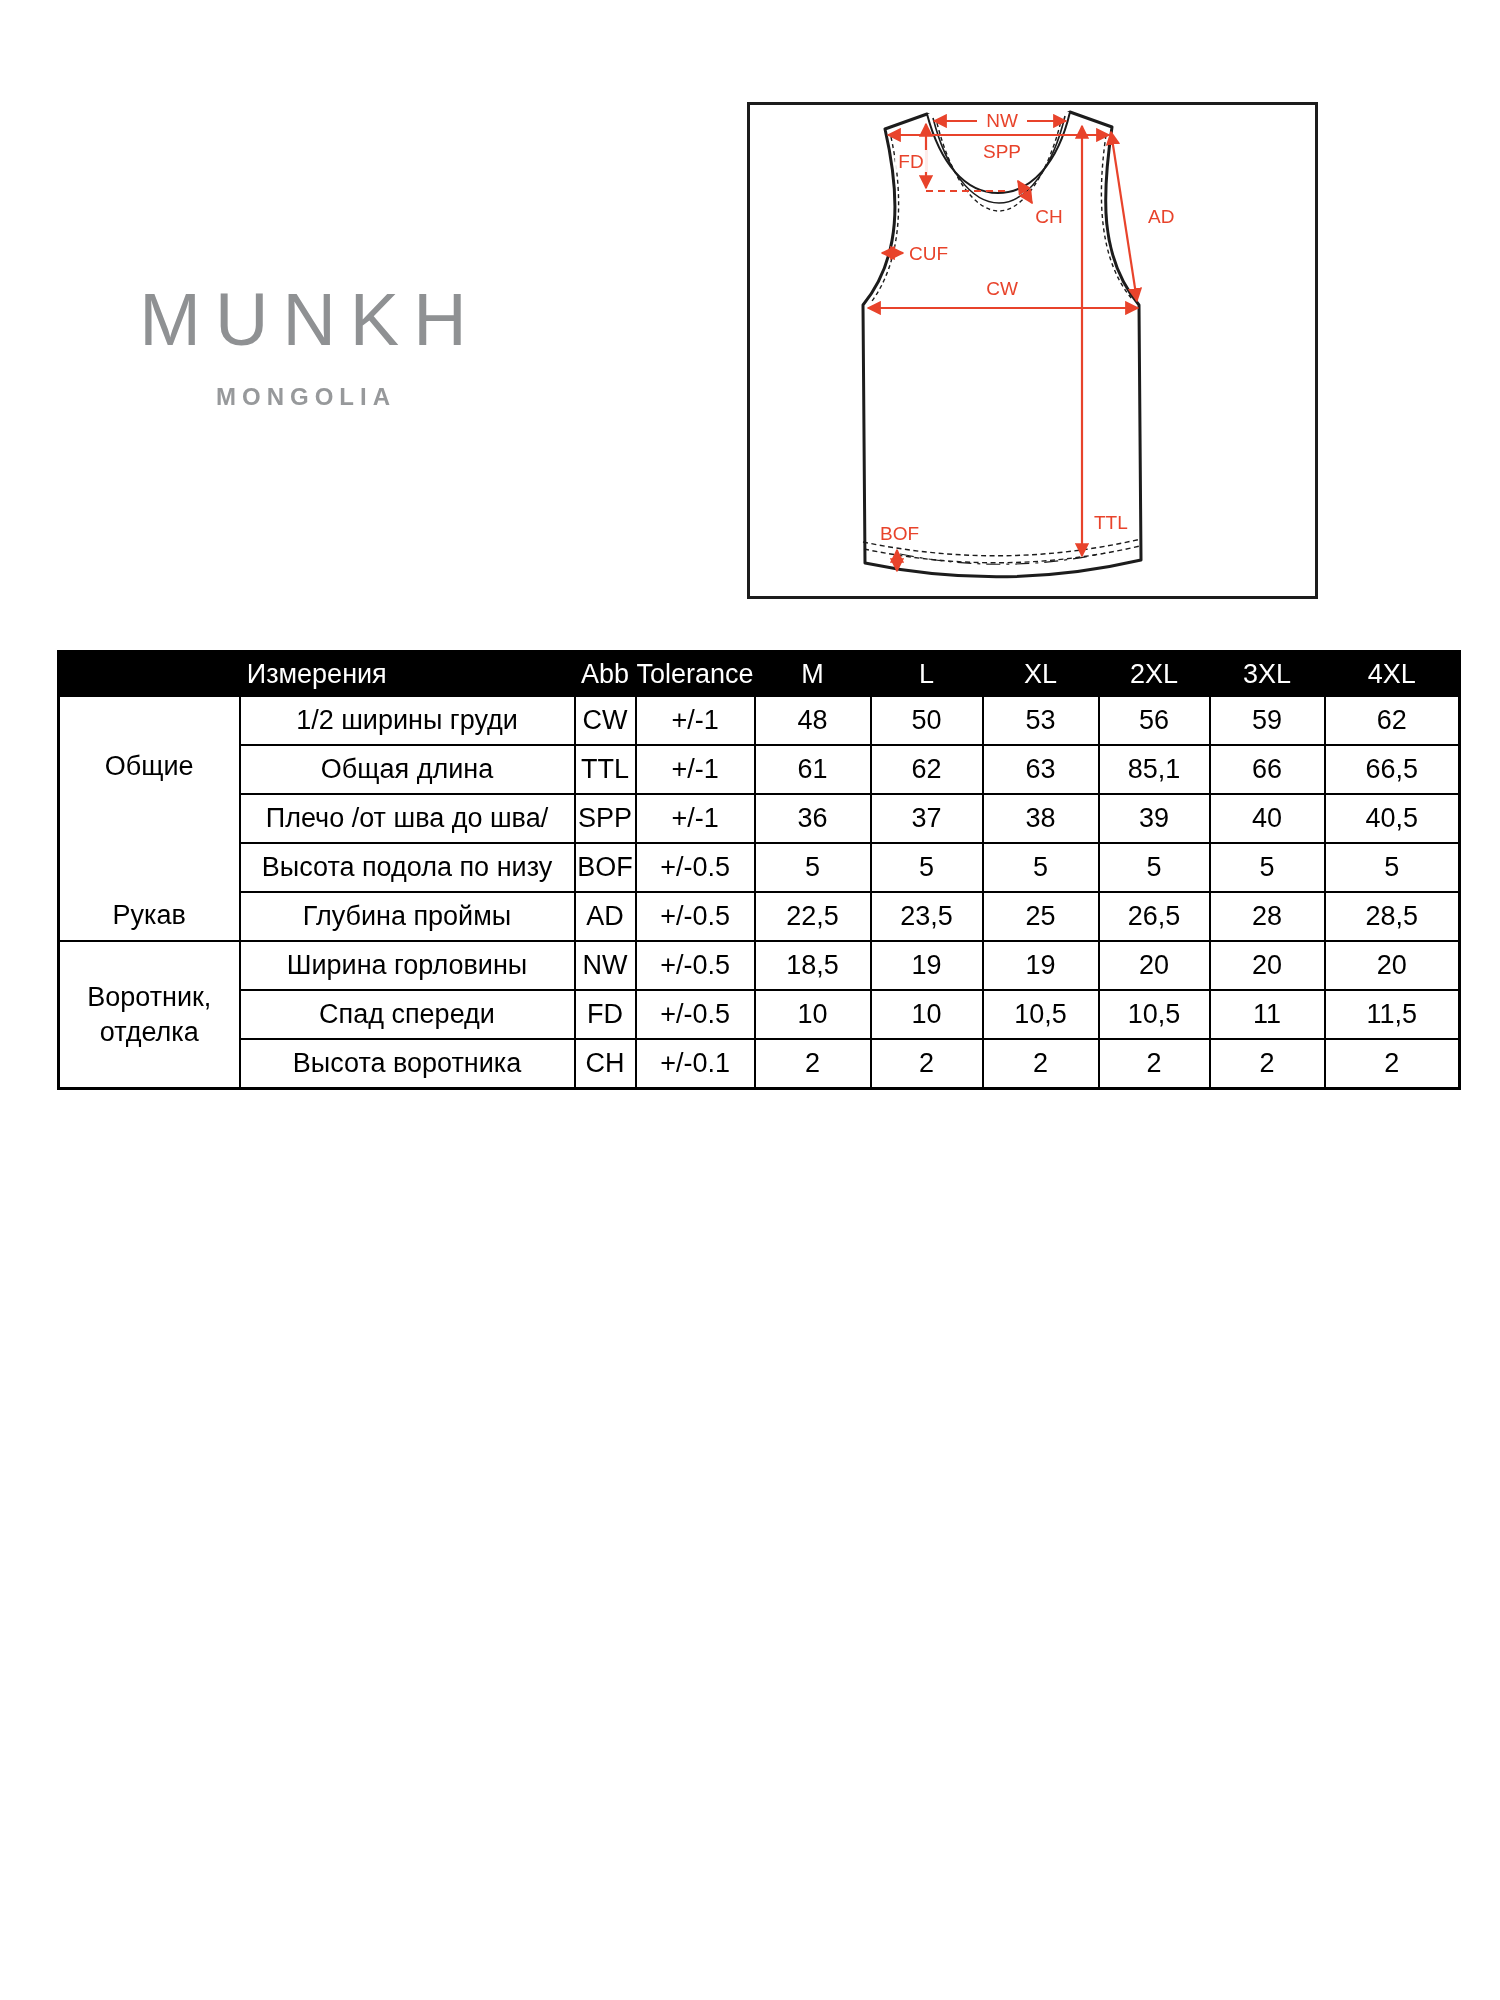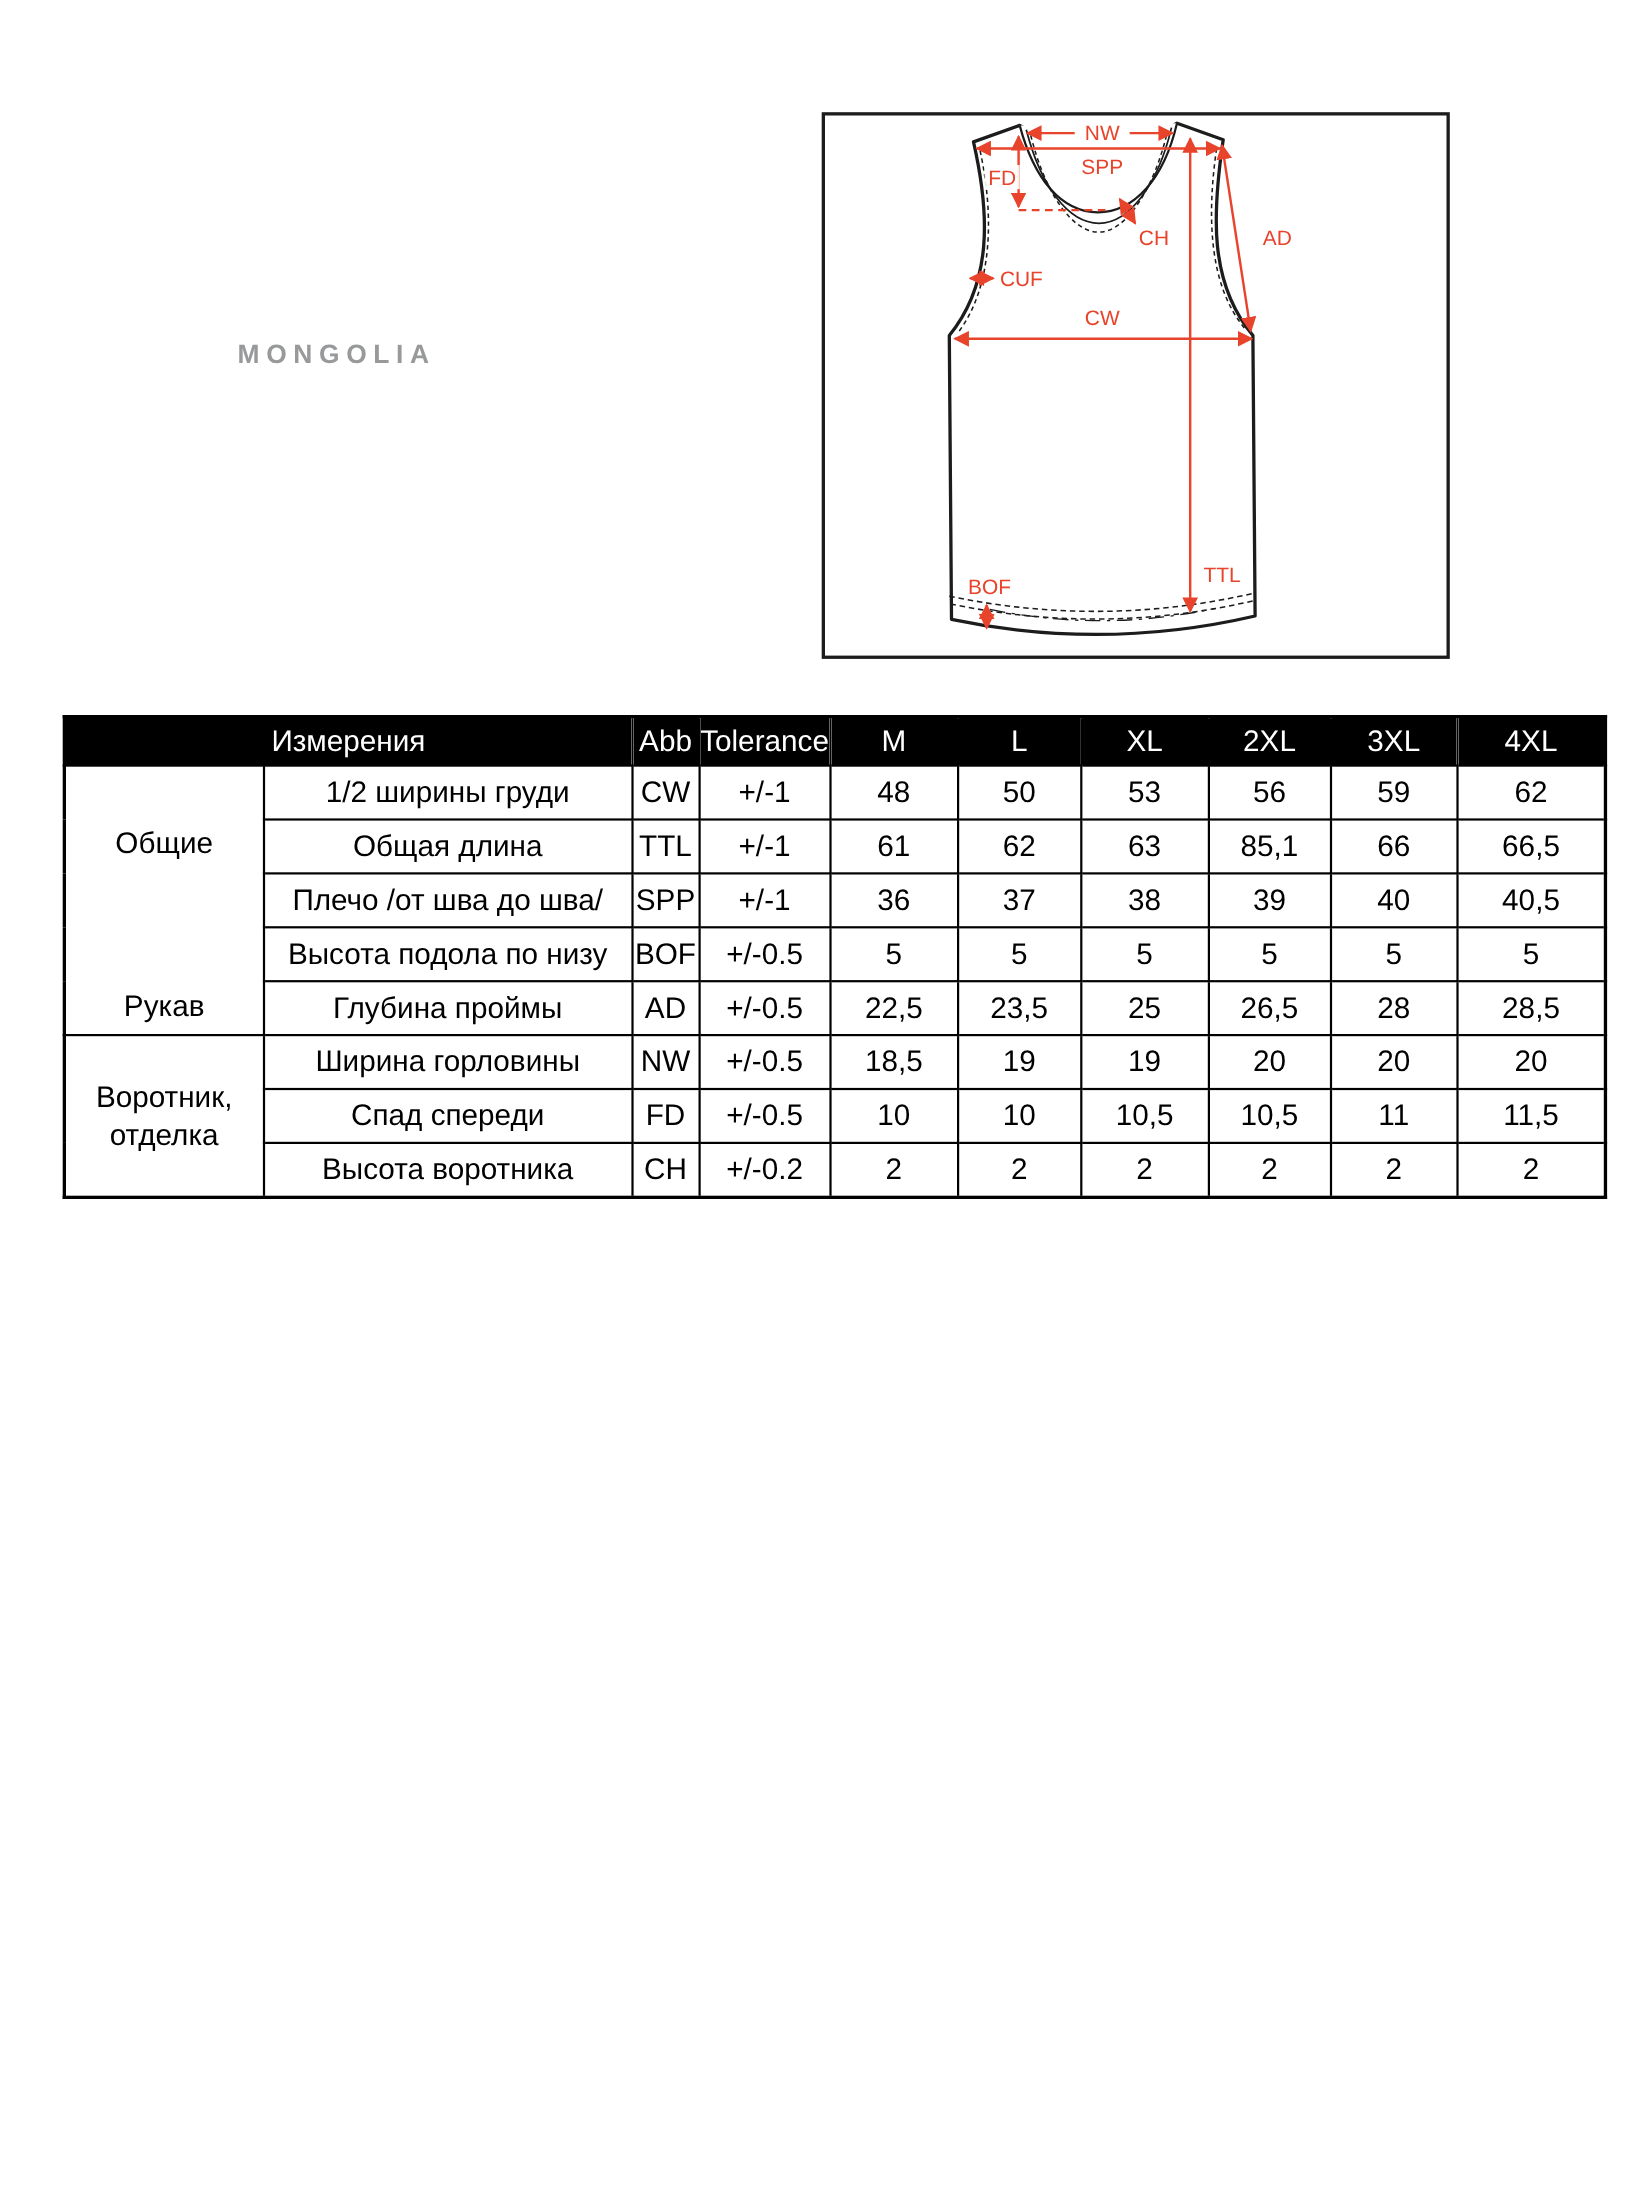--- a/index.html
+++ b/index.html
@@ -105,20 +105,21 @@
   td.grp2{
     text-align:center;
     vertical-align:middle;
     line-height:1.28;
   }
 </style>
 </head>
 <body>
 
 <div class="logo">
+  <div class="logo-name">MUNKH</div>
   <div class="logo-sub">MONGOLIA</div>
 </div>
 
 <div class="diagram">
   <svg viewBox="0 0 565 491">
     <defs>
       <marker id="ra" viewBox="0 0 10 10" refX="9" refY="5" markerWidth="6.5" markerHeight="6.5" orient="auto-start-reverse">
         <path d="M0 0 L10 5 L0 10 Z" fill="#e8432b"></path>
       </marker>
     </defs>
@@ -292,21 +293,21 @@
         <td class="val">10</td>
         <td class="val">10</td>
         <td class="val">10,5</td>
         <td class="val">10,5</td>
         <td class="val">11</td>
         <td class="val">11,5</td>
       </tr>
       <tr>
         <td class="nm">Высота воротника</td>
         <td class="ab">CH</td>
-        <td class="tl">+/-0.2</td>
+        <td class="tl">+/-0.1</td>
         <td class="val">2</td>
         <td class="val">2</td>
         <td class="val">2</td>
         <td class="val">2</td>
         <td class="val">2</td>
         <td class="val">2</td>
       </tr>
     </tbody>
   </table>
 </div>

